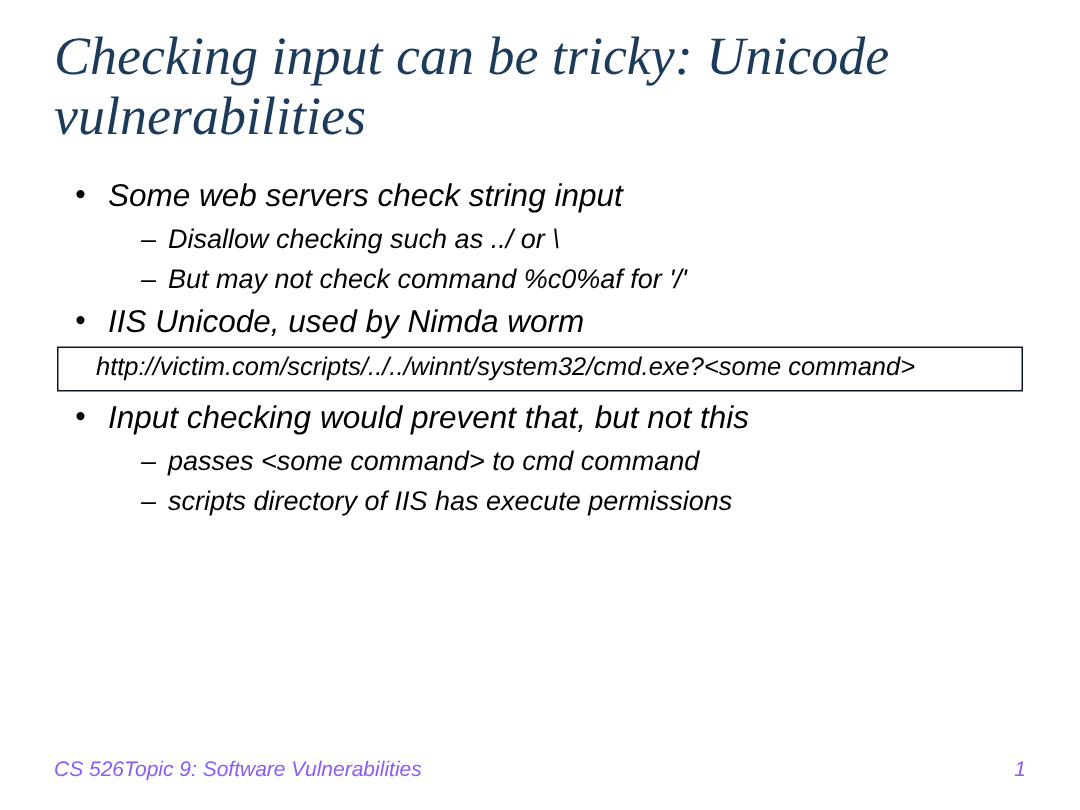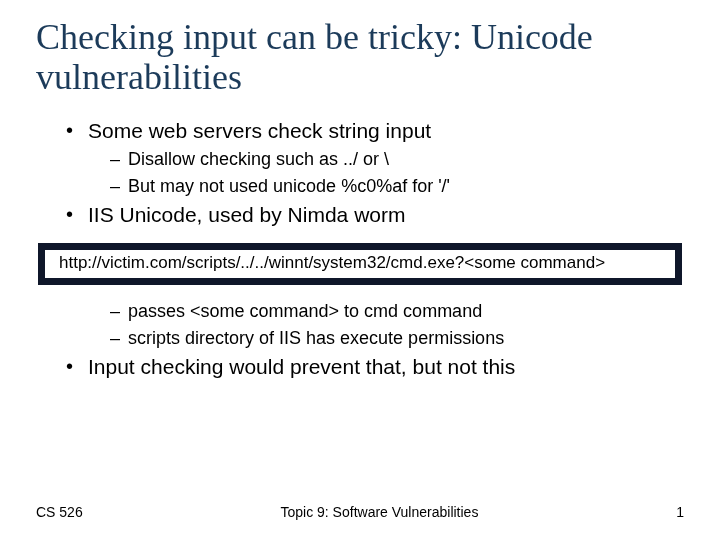--- a/index.html
+++ b/index.html
@@ -11,32 +11,33 @@
     font-family: Arial, Helvetica, sans-serif;
     color: #000;
     overflow: hidden;
   }
   .slide {
     box-sizing: border-box;
     width: 720px;
     height: 540px;
     padding: 18px 36px 0 36px;
     position: relative;
+    font-style: italic;
   }
   .title {
     font-family: "Times New Roman", Times, serif;
     font-size: 36px;
     line-height: 1.1;
     color: #1c3b5a;
     margin: 0 0 22px 0;
     font-weight: 400;
   }
   ul.lvl1 {
     list-style: none;
-    margin: 16px;
+    margin: 0;
     padding: 0 0 0 14px;
   }
   ul.lvl1 > li {
     font-size: 21px;
     margin: 6px 0 4px 0;
     padding-left: 22px;
     position: relative;
   }
   ul.lvl1 > li::before {
     content: "•";
@@ -56,74 +57,74 @@
     padding-left: 18px;
     position: relative;
   }
   ul.lvl2 > li::before {
     content: "–";
     position: absolute;
     left: 0;
     top: 0;
   }
   .boxed {
-    border: 7px solid #0f172a;
+    border: 1px solid #0f172a;
     font-size: 17px;
-    padding: 3px 8px 5px 14px;
+    padding: 3px 8px 5px 25px;
     margin: 2px 2px 2px 2px;
   }
   .footer {
     position: absolute;
     left: 0;
     bottom: 20px;
     width: 720px;
     box-sizing: border-box;
     padding: 0 36px;
     display: flex;
     justify-content: space-between;
     align-items: baseline;
     font-size: 14px;
-    color: #000000;
+    color: #8b5cf6;
   }
   .footer .center {
     flex: 1;
-    text-align: center;
+    text-align: left;
   }
 </style>
 <style>[data-name="bullet-item-hidden"]::before{content:none!important;}</style></head>
 <body>
 
 <div class="slide" data-name="slide">
 
   <h1 class="title" data-name="slide-title">Checking input can be tricky: Unicode vulnerabilities</h1>
 
   <ul class="lvl1" data-name="bullet-list">
     <li data-name="bullet-item">
       <span data-name="bullet-text">Some web servers check string input</span>
       <ul class="lvl2" data-name="sub-bullet-list">
         <li data-name="sub-bullet-item">Disallow checking such as ../ or \</li>
-        <li data-name="sub-bullet-item">But may not used unicode %c0%af  for  '/'</li>
+        <li data-name="sub-bullet-item">But may not check command %c0%af  for  '/'</li>
       </ul>
     </li>
     <li data-name="bullet-item">
       <span data-name="bullet-text">IIS Unicode, used by Nimda worm</span>
     </li>
   </ul>
 
   <div class="boxed" data-name="example-url-box">http://victim.com/scripts/../../winnt/system32/cmd.exe?&lt;some command&gt;</div>
 
   <ul class="lvl1" data-name="bullet-list-cont">
+    <li data-name="bullet-item">
+      <span data-name="bullet-text">Input checking would prevent that, but not this</span>
+    </li>
     <li style="list-style: none; padding-left: 22px; position: relative; margin: 0px;" data-name="bullet-item-hidden">
       <ul class="lvl2" data-name="sub-bullet-list">
         <li data-name="sub-bullet-item">passes &lt;some command&gt; to cmd command</li>
         <li data-name="sub-bullet-item">scripts directory of IIS has execute permissions</li>
       </ul>
-    </li>
-    <li data-name="bullet-item">
-      <span data-name="bullet-text">Input checking would prevent that, but not this</span>
     </li>
   </ul>
 
 
 
   <div class="footer" data-name="slide-footer">
     <span data-name="footer-left">CS 526</span>
     <span class="center" data-name="footer-center">Topic 9: Software Vulnerabilities</span>
     <span data-name="footer-page-number">1</span>
   </div>

